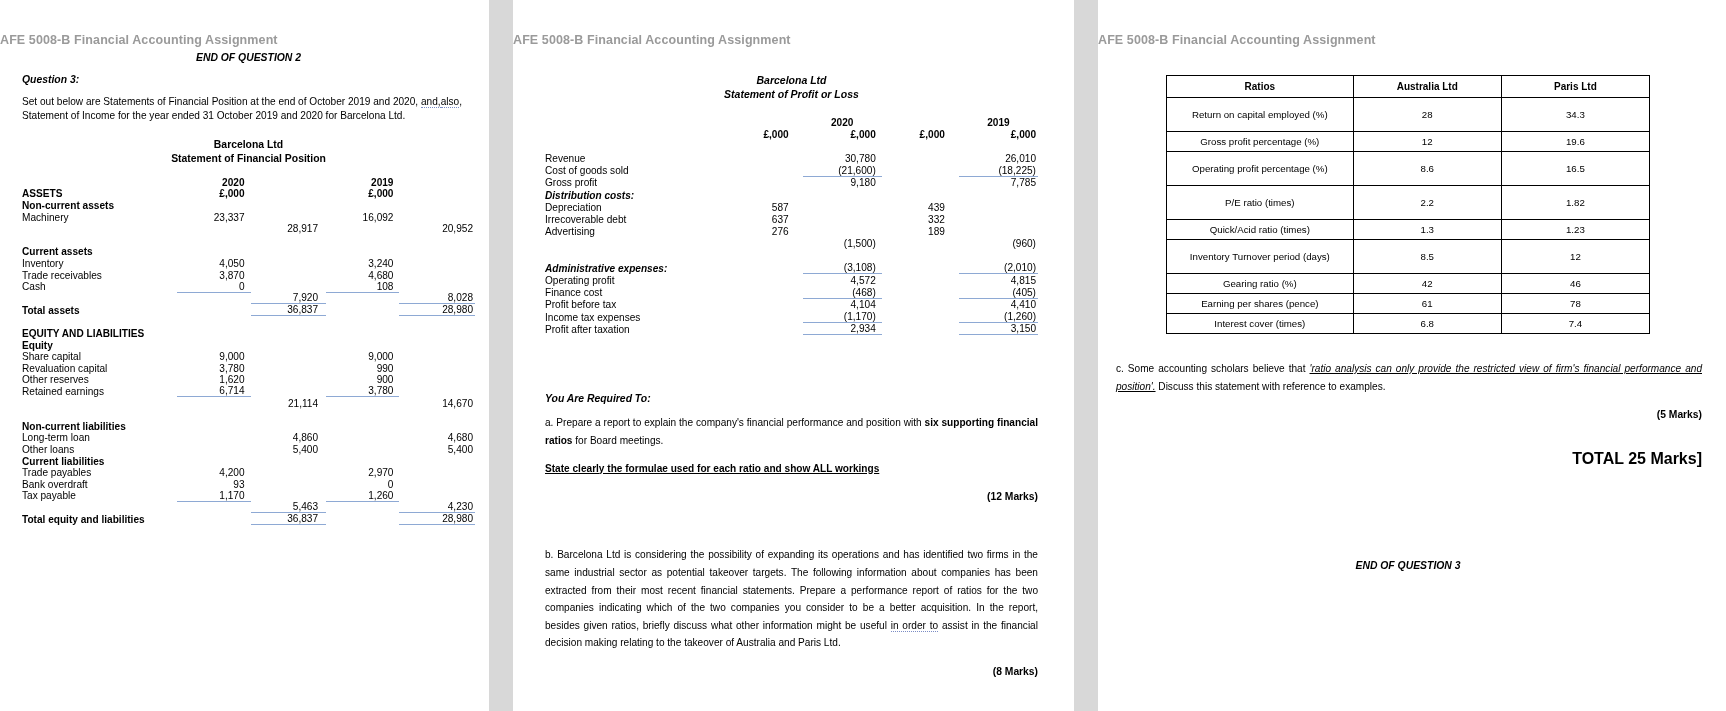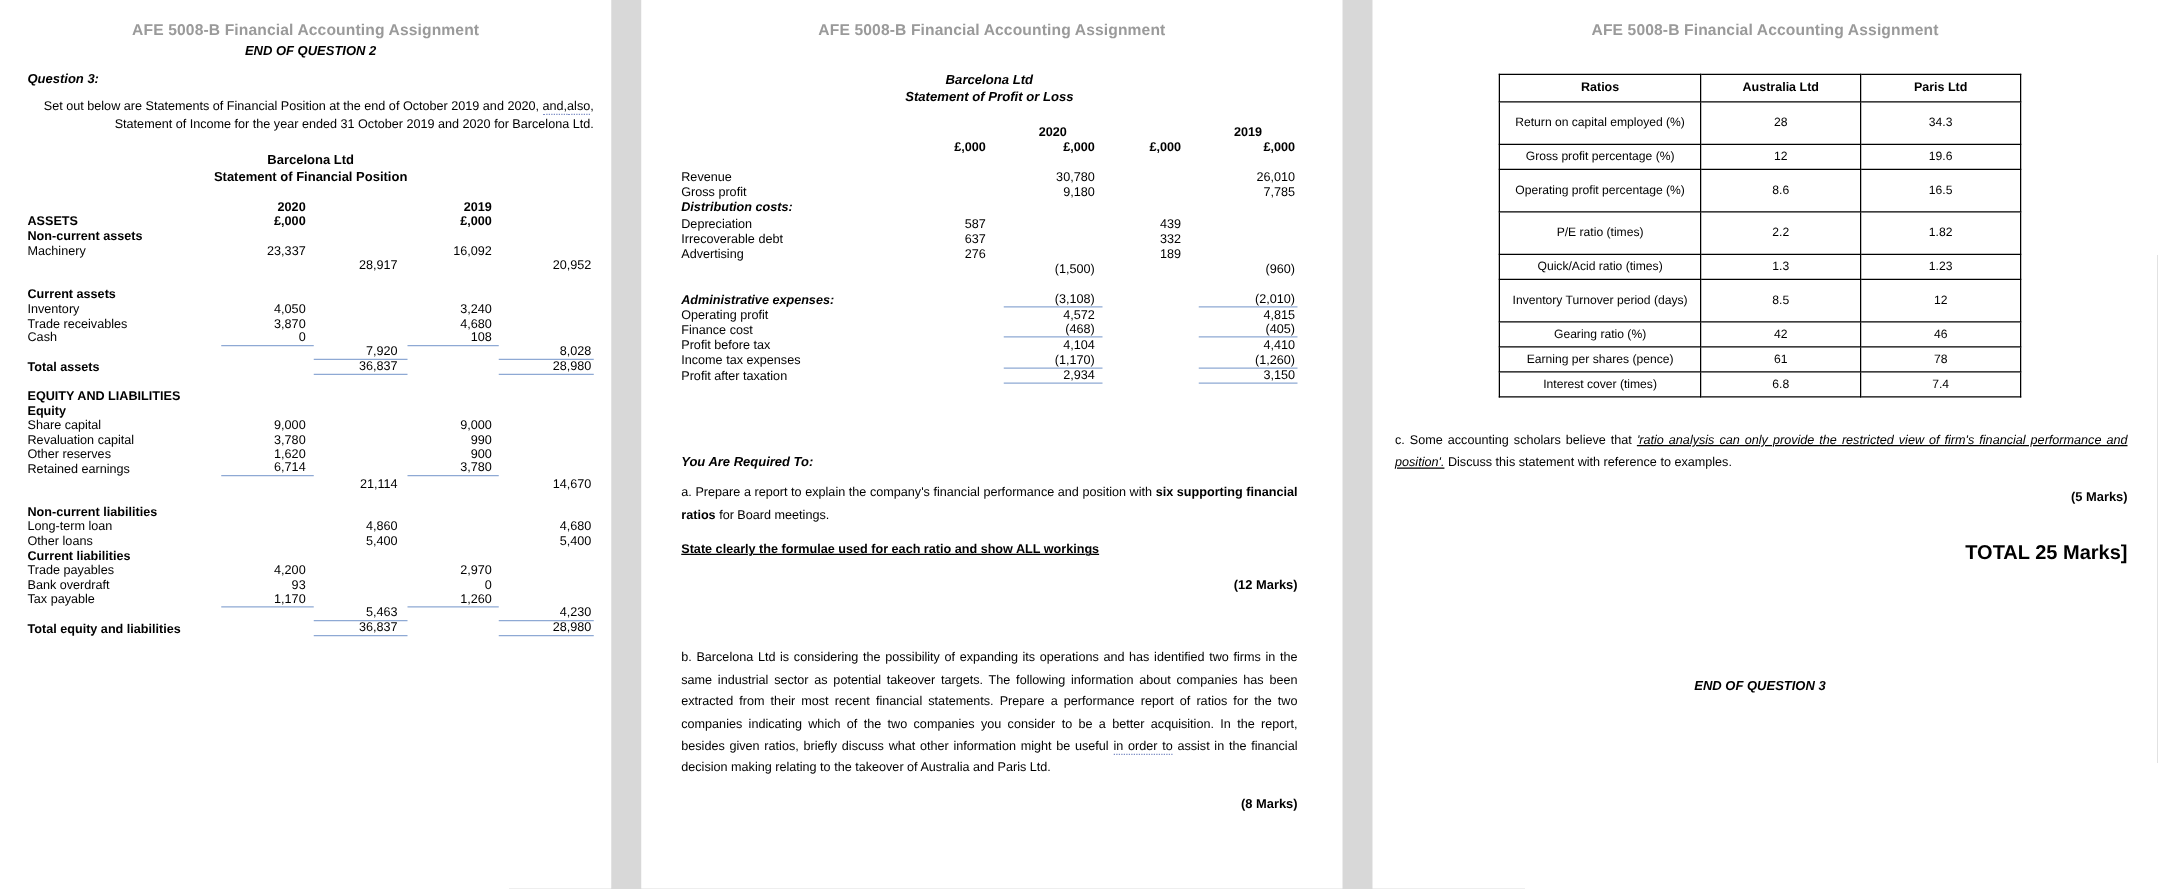--- a/index.html
+++ b/index.html
@@ -21,26 +21,27 @@
     height: 711px;
     position: relative;
     overflow: hidden;
   }
   .page-1 { width: 489px; }
   .gap { width: 24px; background: #d8d8d8; }
   .page-2 { width: 561px; }
   .page-3 { width: 628px; }
 
   .doc-header {
-    text-align: center;
+    text-align: left;
     color: #9a9a9a;
     font-size: 12.5px;
     font-weight: bold;
     padding-top: 17px;
     letter-spacing: 0.1px;
+    margin-top: 16px;
   }
 
   
   .p1-body { padding: 0 14px 0 22px; font-size: 10.2px; color: #000; }
   .end-q {
     text-align: center;
     font-style: italic;
     font-weight: bold;
     font-size: 10.4px;
     margin-top: 5px;
@@ -48,21 +49,20 @@
   .q-label {
     font-style: italic;
     font-weight: bold;
     font-size: 10.4px;
     margin-top: 11px;
   }
   .intro {
     margin-top: 10px;
     line-height: 1.35;
     font-size: 10.1px;
-    text-align: right;
   }
   .sq { border-bottom: 1px dotted #7b8cc4; }
   .stmt-title {
     text-align: center;
     font-weight: bold;
     font-size: 10.4px;
     margin-top: 16px;
     line-height: 1.3;
   }
 
@@ -114,21 +114,21 @@
   }
   .underline-bold { text-decoration: underline; font-weight: bold; }
   .marks { text-align: right; font-weight: bold; font-size: 10.3px; margin-top: 14px; }
   .para-b { margin-top: 44px; }
 
   
   .p3-body { padding: 0 18px 0 10px; font-size: 10.1px; }
   table.ratios {
     border-collapse: collapse;
     margin: 28px auto 0 auto;
-    width: 418px;
+    width: 484px;
     font-size: 9.7px;
   }
   table.ratios th, table.ratios td {
     border: 1px solid #000;
     text-align: center;
     padding: 4px 2px;
     font-weight: normal;
   }
   table.ratios th { font-weight: bold; font-size: 10px; padding: 5px 2px; }
   .rc-name { width: 160px; }
@@ -407,20 +407,27 @@
               <td colspan="5"></td>
             </tr>
         <tr>
           <td class="pl-label">Revenue</td>
           <td class="pl-a"></td>
           <td class="pl-b">30,780</td>
           <td class="pl-c"></td>
           <td class="pl-d">26,010</td>
         </tr>
         <tr>
+          <td class="pl-label">Cost of goods sold</td>
+          <td class="pl-a"></td>
+          <td class="pl-b ul-num">(21,600)</td>
+          <td class="pl-c"></td>
+          <td class="pl-d ul-num">(18,225)</td>
+        </tr>
+        <tr>
           <td class="pl-label">Gross profit</td>
           <td class="pl-a"></td>
           <td class="pl-b">9,180</td>
           <td class="pl-c"></td>
           <td class="pl-d">7,785</td>
         </tr>
         <tr>
           <td class="pl-label b i">Distribution costs:</td>
           <td class="pl-a"></td>
               <td class="pl-b"></td>

